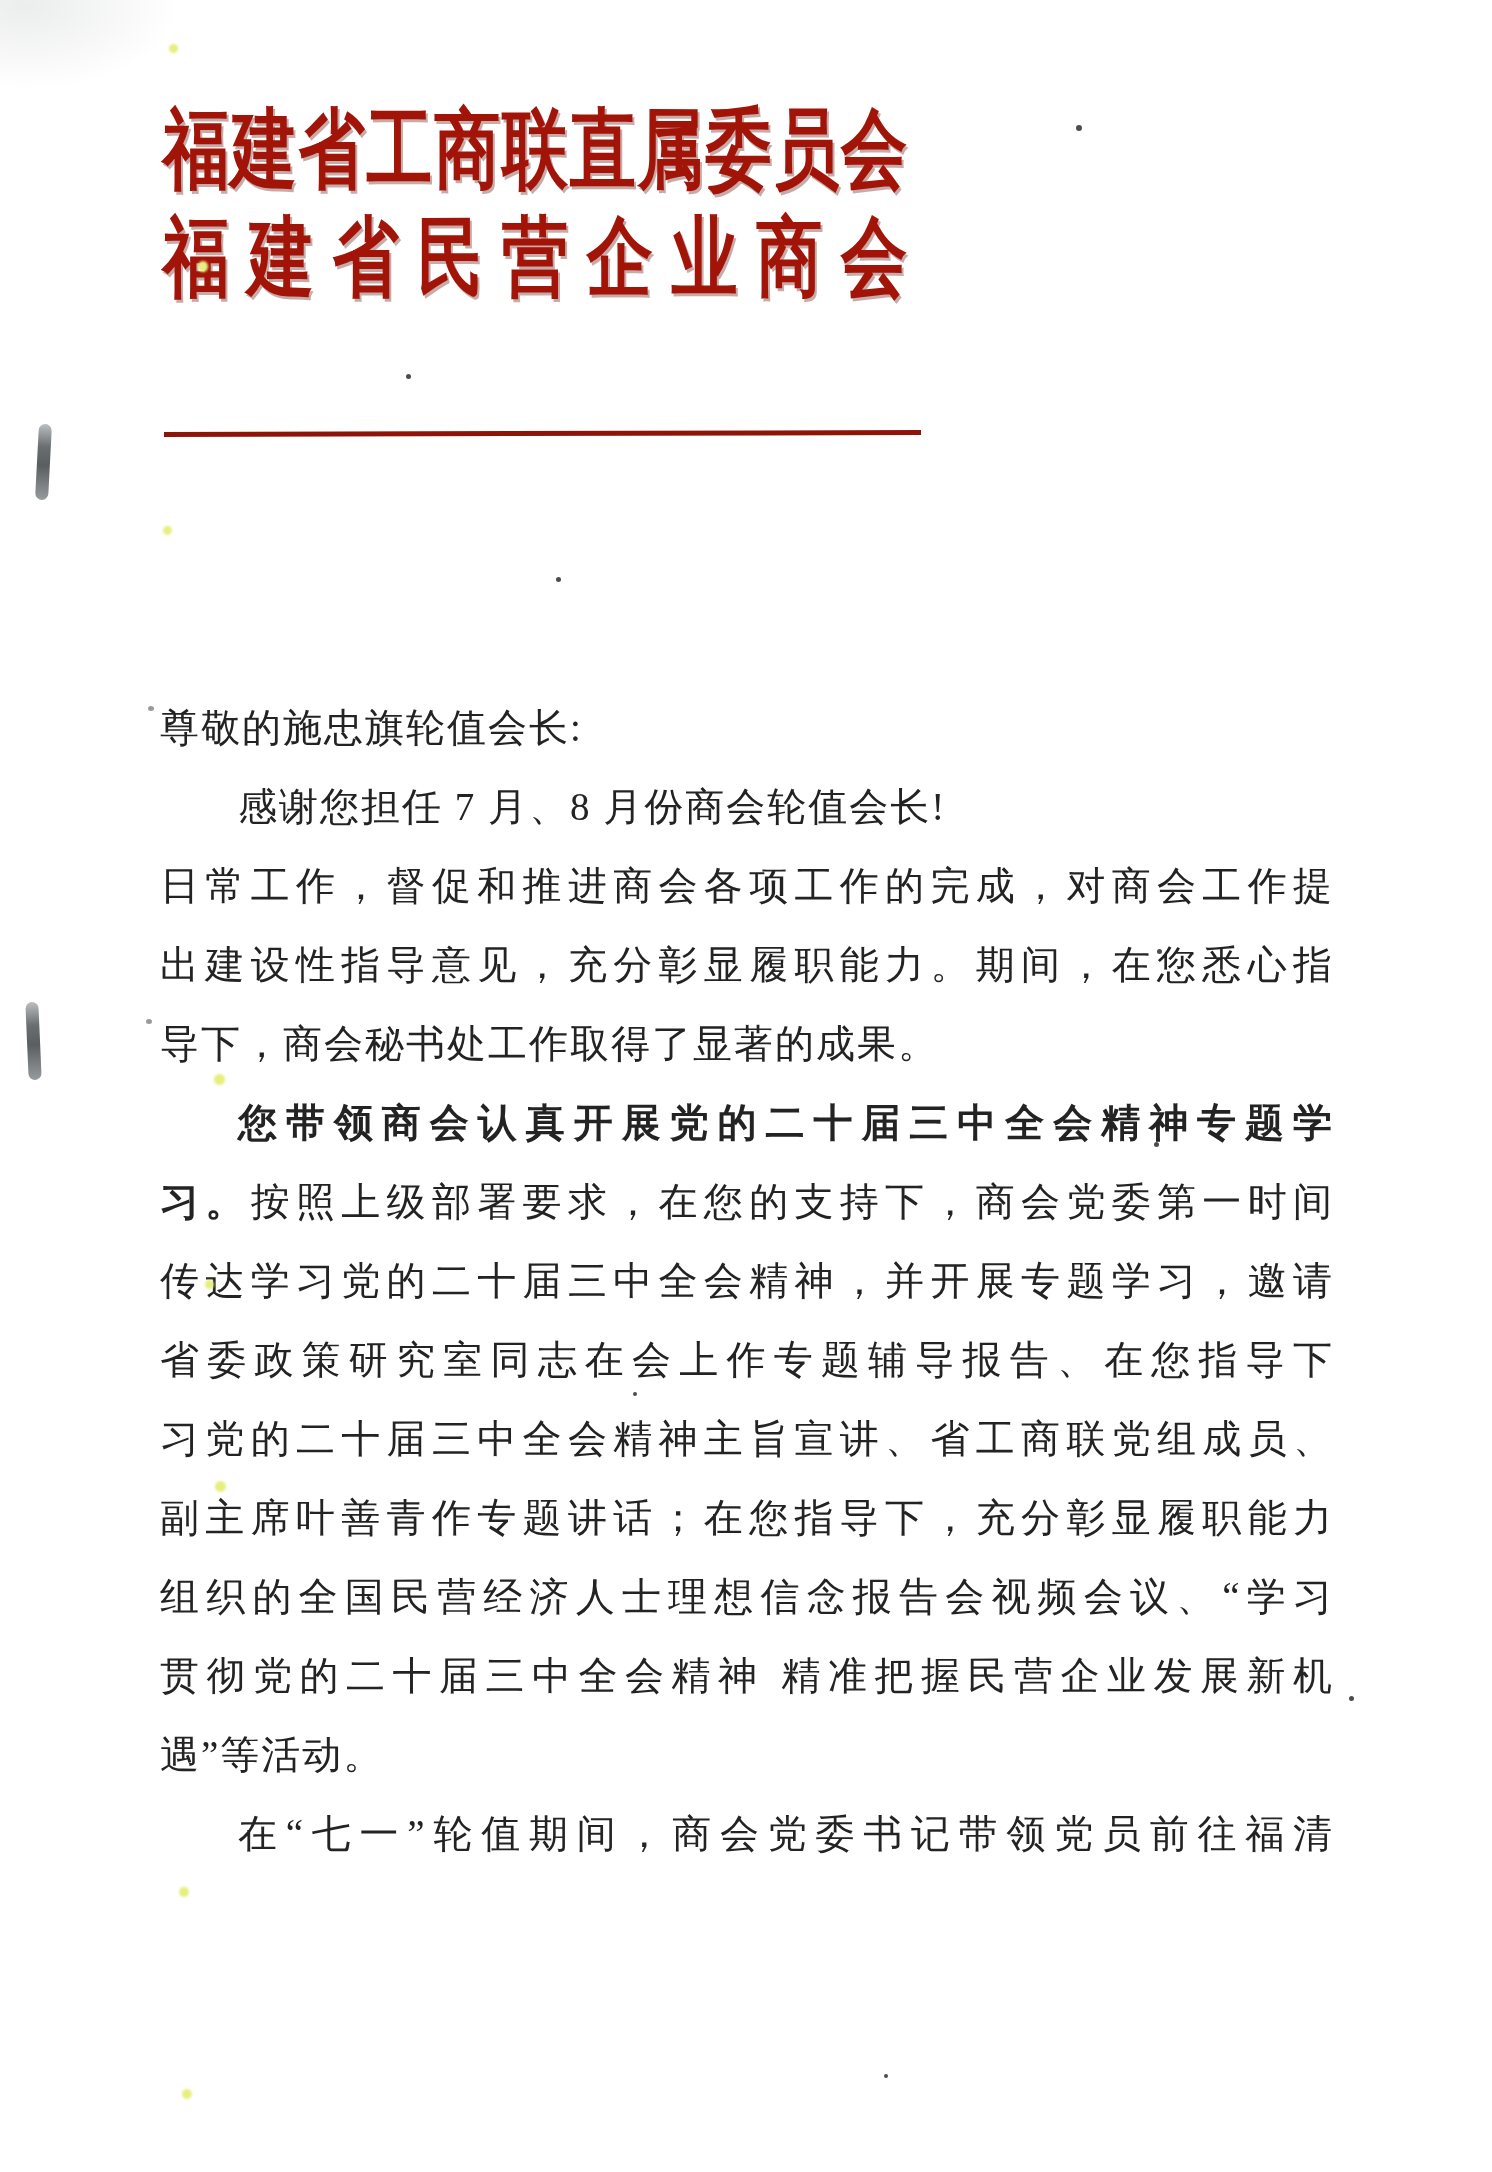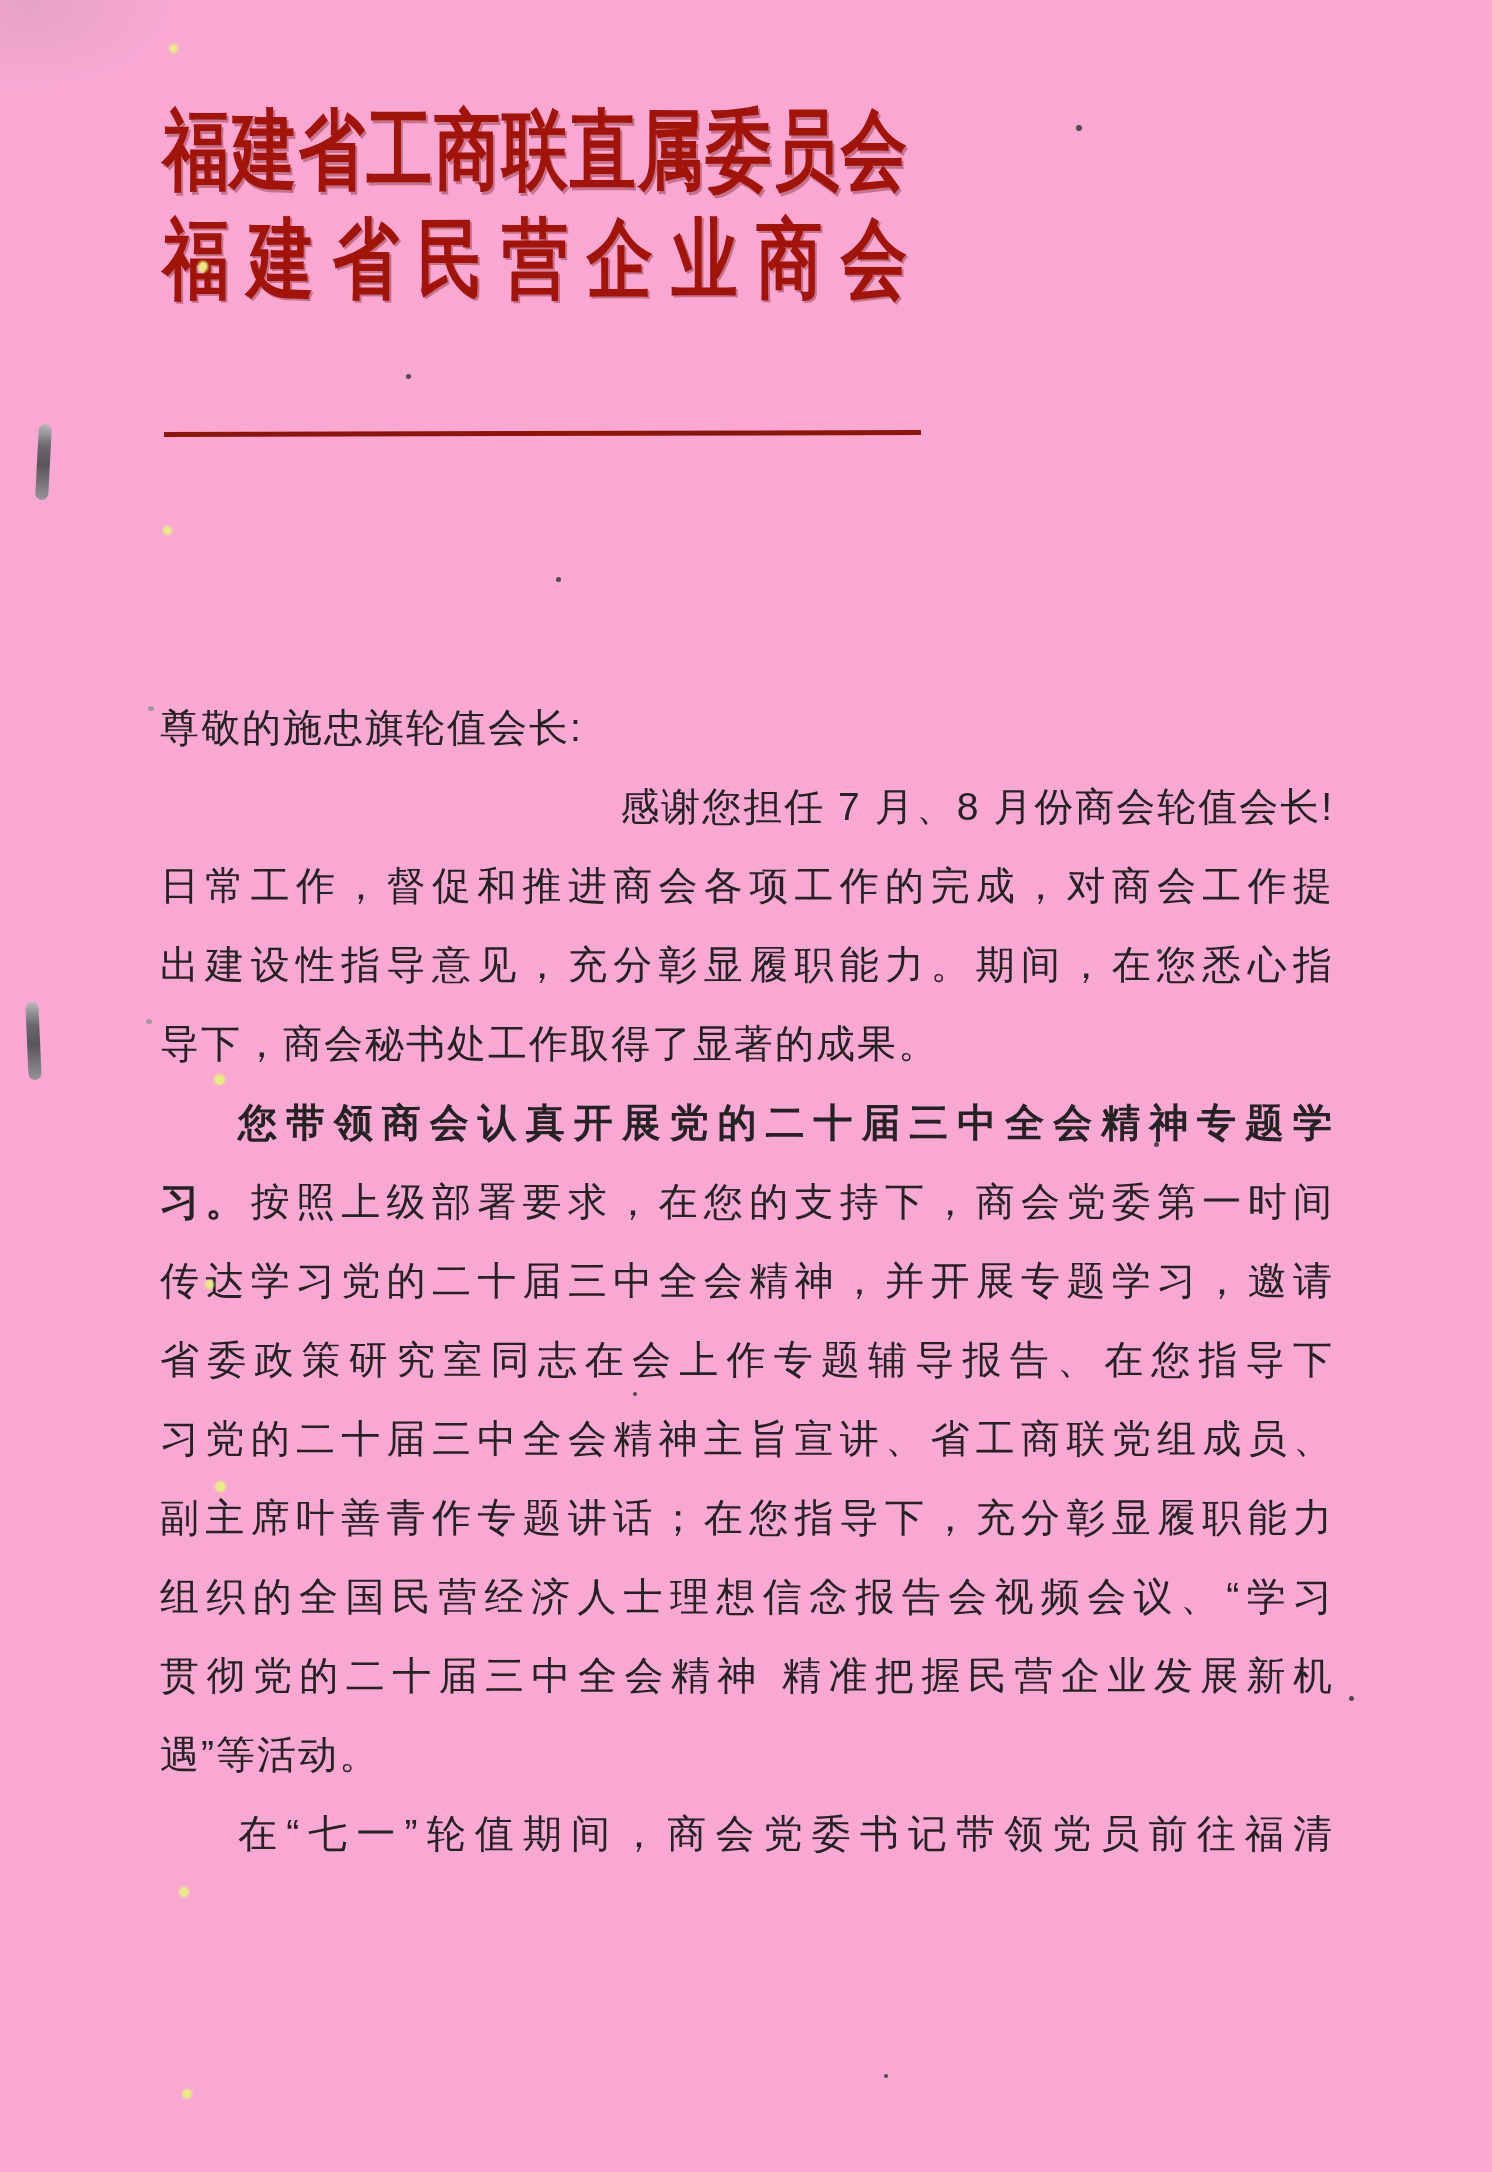--- a/index.html
+++ b/index.html
@@ -1,22 +1,22 @@
 <!DOCTYPE html>
 <html><head>
 <meta charset="utf-8">
 <style>
   html,body { margin:0; padding:0; background:#e8e8e6; }
   .page {
     position:relative;
     width:1492px; height:2172px;
     margin:0 auto;
-    background:#f9a8d4;
+    background:#ffffff;
     overflow:hidden;
-    font-family:Liberation Sans, sans-serif;
+    font-family:Liberation Serif, serif;
   }
   
   .corner-smudge {
     position:absolute; left:-40px; top:-30px; width:220px; height:120px;
     background:radial-gradient(ellipse at 30% 30%, rgba(120,125,128,.14), rgba(120,125,128,0) 70%);
     pointer-events:none;
   }
 
   
   .letterhead {
@@ -44,21 +44,21 @@
     word-spacing:18px; letter-spacing:2px;
   }
 
   
   .body-block {
     position:absolute; left:160px; top:688px; width:1174px;
     font-size:39px; line-height:79px; color:#232323;
   }
   .line { text-align:left; letter-spacing:2px; min-height:79px; }
   .line.fill { text-align:justify; text-align-last:justify; text-justify:inter-character; }
-  .line.indent { text-indent:2em;text-align:right; }
+  .line.indent { text-indent:2em; }
   .line b { font-weight:bold; }
 
   
   .staple {
     position:absolute; width:13px; border-radius:7px; opacity:.9;
     background:linear-gradient(180deg,#b3b8ba 0%,#595e60 30%,#474c4e 55%,#8b9093 100%);
   }
   .staple.s1 { left:37px; top:424px; height:76px; transform:rotate(3deg); }
   .staple.s2 { left:27px; top:1002px; height:78px; transform:rotate(-2.5deg); }
 

